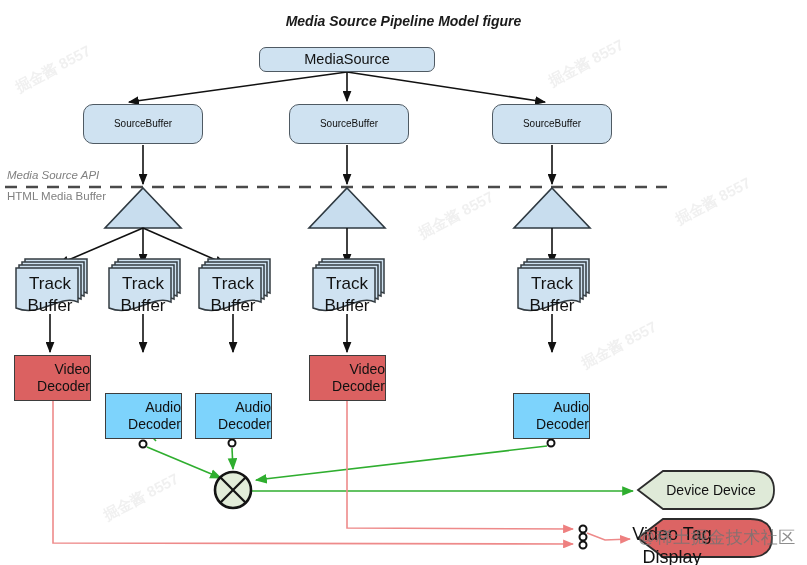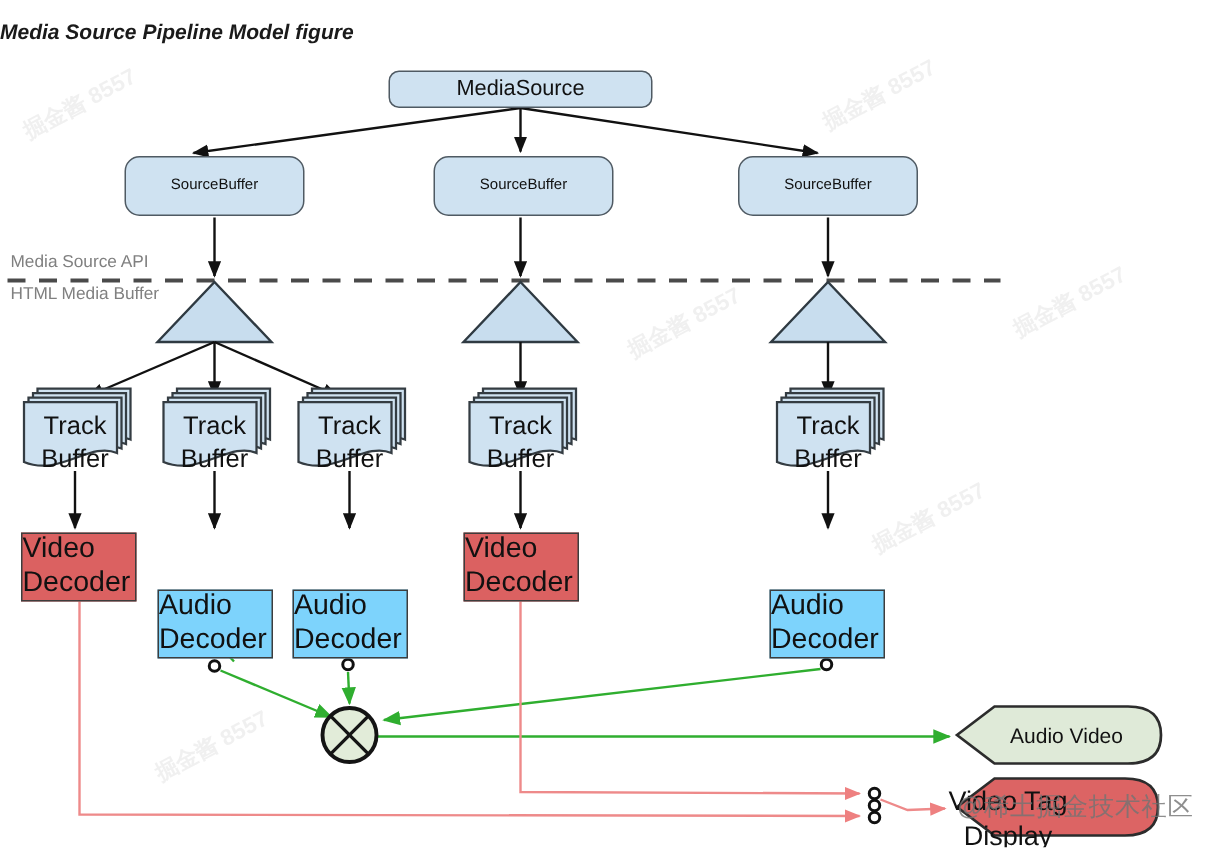--- a/index.html
+++ b/index.html
@@ -3,39 +3,39 @@
 <meta charset="utf-8">
 <style>
   html,body{margin:0;padding:0;background:#ffffff;}
   #stage{
     position:relative;width:807px;height:565px;background:#ffffff;overflow:hidden;
     font-family:"Liberation Sans",sans-serif;color:#111;
   }
   #diagram-svg{position:absolute;left:0;top:0;z-index:1;}
   .box{
     position:absolute;display:flex;align-items:center;justify-content:center;
-    text-align:left;box-sizing:border-box;z-index:2;line-height:1.2;
+    text-align:right;box-sizing:border-box;z-index:2;line-height:1.2;
   }
   .blue{background:#cfe2f1;border:1.6px solid #4f5a63;}
   .title{
-    position:absolute;left:0;top:13px;width:807px;text-align:left;
+    position:absolute;left:0;top:13px;width:807px;text-align:center;
     font-size:14px;font-weight:bold;font-style:italic;color:#1a1a1a;z-index:2;
   }
   .media-source{left:259px;top:47px;width:176px;height:25px;border-radius:7px;font-size:14.5px;}
   .source-buffer{width:120px;height:40px;border-radius:10px;font-size:10px;top:104px;}
   .sb1{left:83px;} .sb2{left:289px;} .sb3{left:492px;}
   .layer-label{position:absolute;font-size:11.5px;color:#808080;z-index:2;}
-  .lab-api{left:7px;top:169px;}
+  .lab-api{left:7px;top:169px;font-style:italic;}
   .lab-html{left:7px;top:190px;}
   .tb-label{
     position:absolute;width:58px;top:273px;font-size:17px;z-index:3;
     text-align:center;line-height:1.3;color:#111;
   }
   .tb1{left:21px;} .tb2{left:114px;} .tb3{left:204px;} .tb4{left:318px;} .tb5{left:523px;}
-  .decoder{width:77px;height:46px;top:355px;font-size:19px;border:1.8px solid #3d3d3d;}
+  .decoder{width:77px;height:46px;top:355px;font-size:14px;border:1.8px solid #3d3d3d;}
   .video-dec{background:#db6161;}
   .audio-dec{background:#7dd3fc;margin-top:38px;}
   .d1{left:14px;} .d2{left:105px;} .d3{left:195px;} .d4{left:309px;} .d5{left:513px;}
   .out-label{position:absolute;z-index:3;text-align:center;color:#111;}
   .audio-device-label{left:655px;top:482px;width:112px;font-size:14px;}
   .video-tag-label{left:616px;top:523px;width:112px;font-size:18px;line-height:1.25;}
   .wm-diag{
     position:absolute;z-index:0;font-size:15px;font-weight:bold;color:#8a8a8a;
     opacity:0.12;transform:rotate(-28deg);white-space:nowrap;
   }
@@ -192,18 +192,18 @@
   <div class="tb-label tb3">Track Buffer</div>
   <div class="tb-label tb4">Track Buffer</div>
   <div class="tb-label tb5">Track Buffer</div>
 
   <div class="box decoder video-dec d1">Video Decoder</div>
   <div class="box decoder audio-dec d2">Audio Decoder</div>
   <div class="box decoder audio-dec d3">Audio Decoder</div>
   <div class="box decoder video-dec d4">Video Decoder</div>
   <div class="box decoder audio-dec d5">Audio Decoder</div>
 
-  <div class="out-label audio-device-label">Audio Video</div>
+  <div class="out-label audio-device-label">Device Device</div>
   <div class="out-label video-tag-label">Video Tag Display Region</div>
 
   <div class="wm-community">@稀土掘金技术社区</div>
 
 </div>
 
 </body></html>

